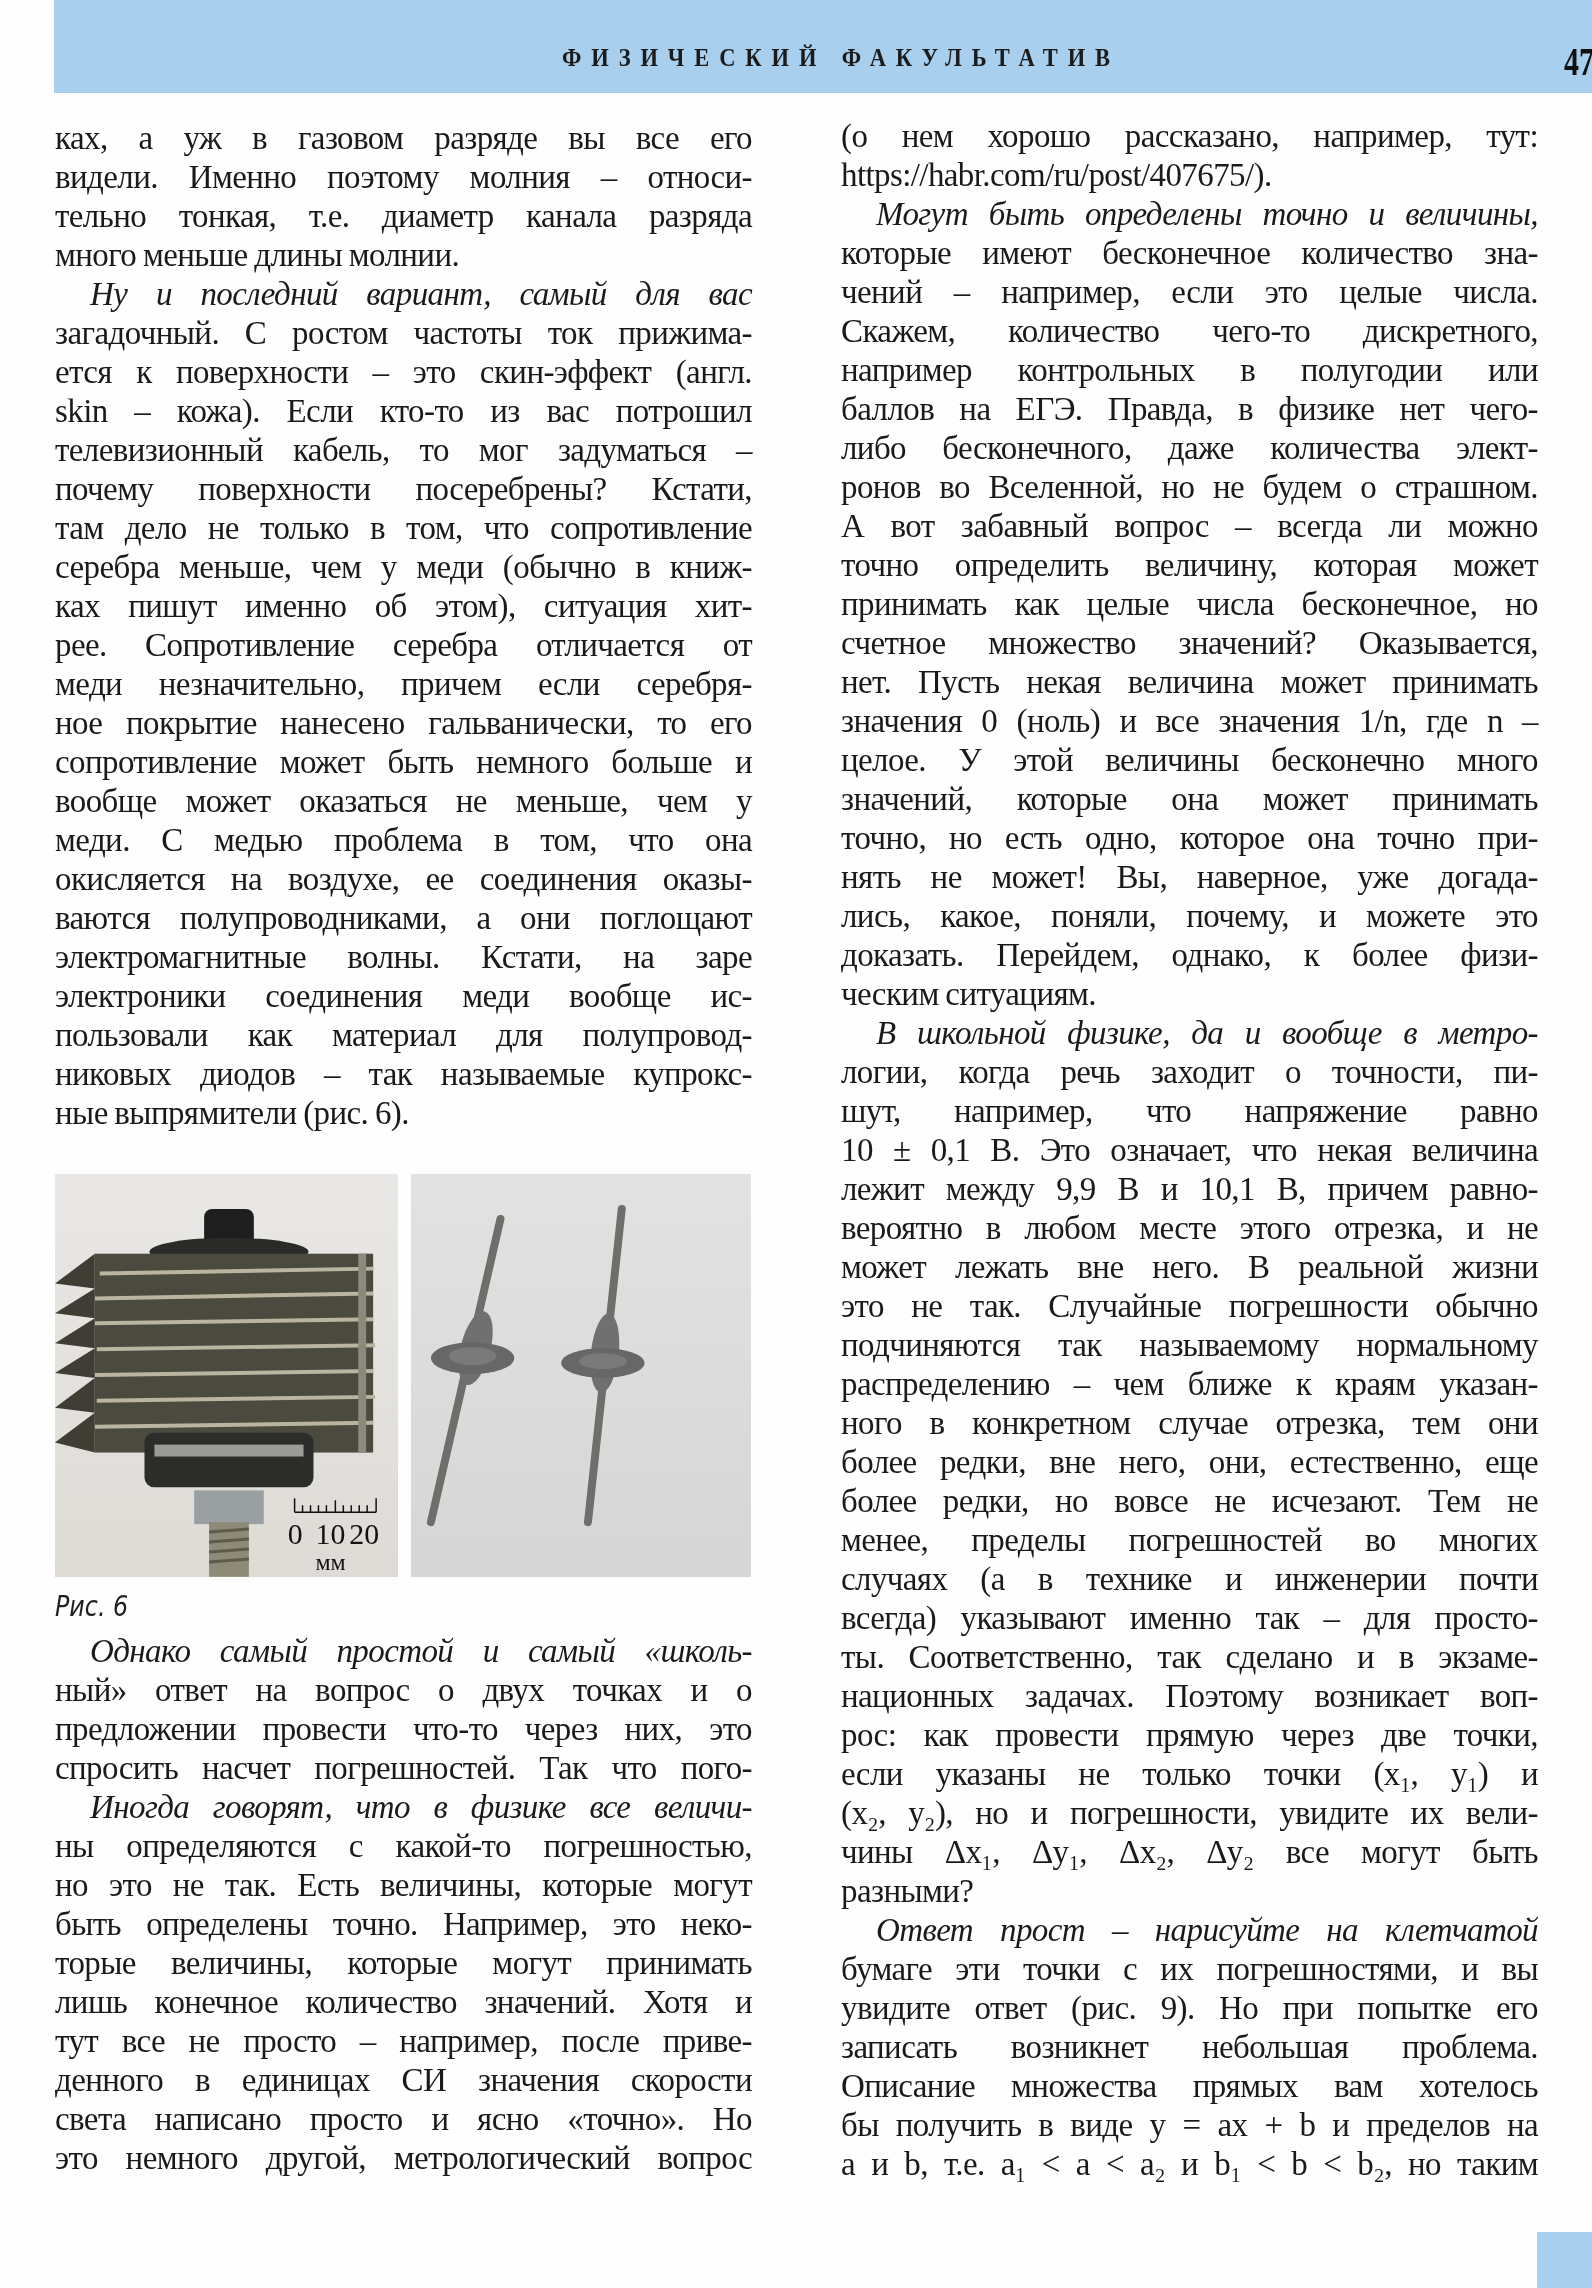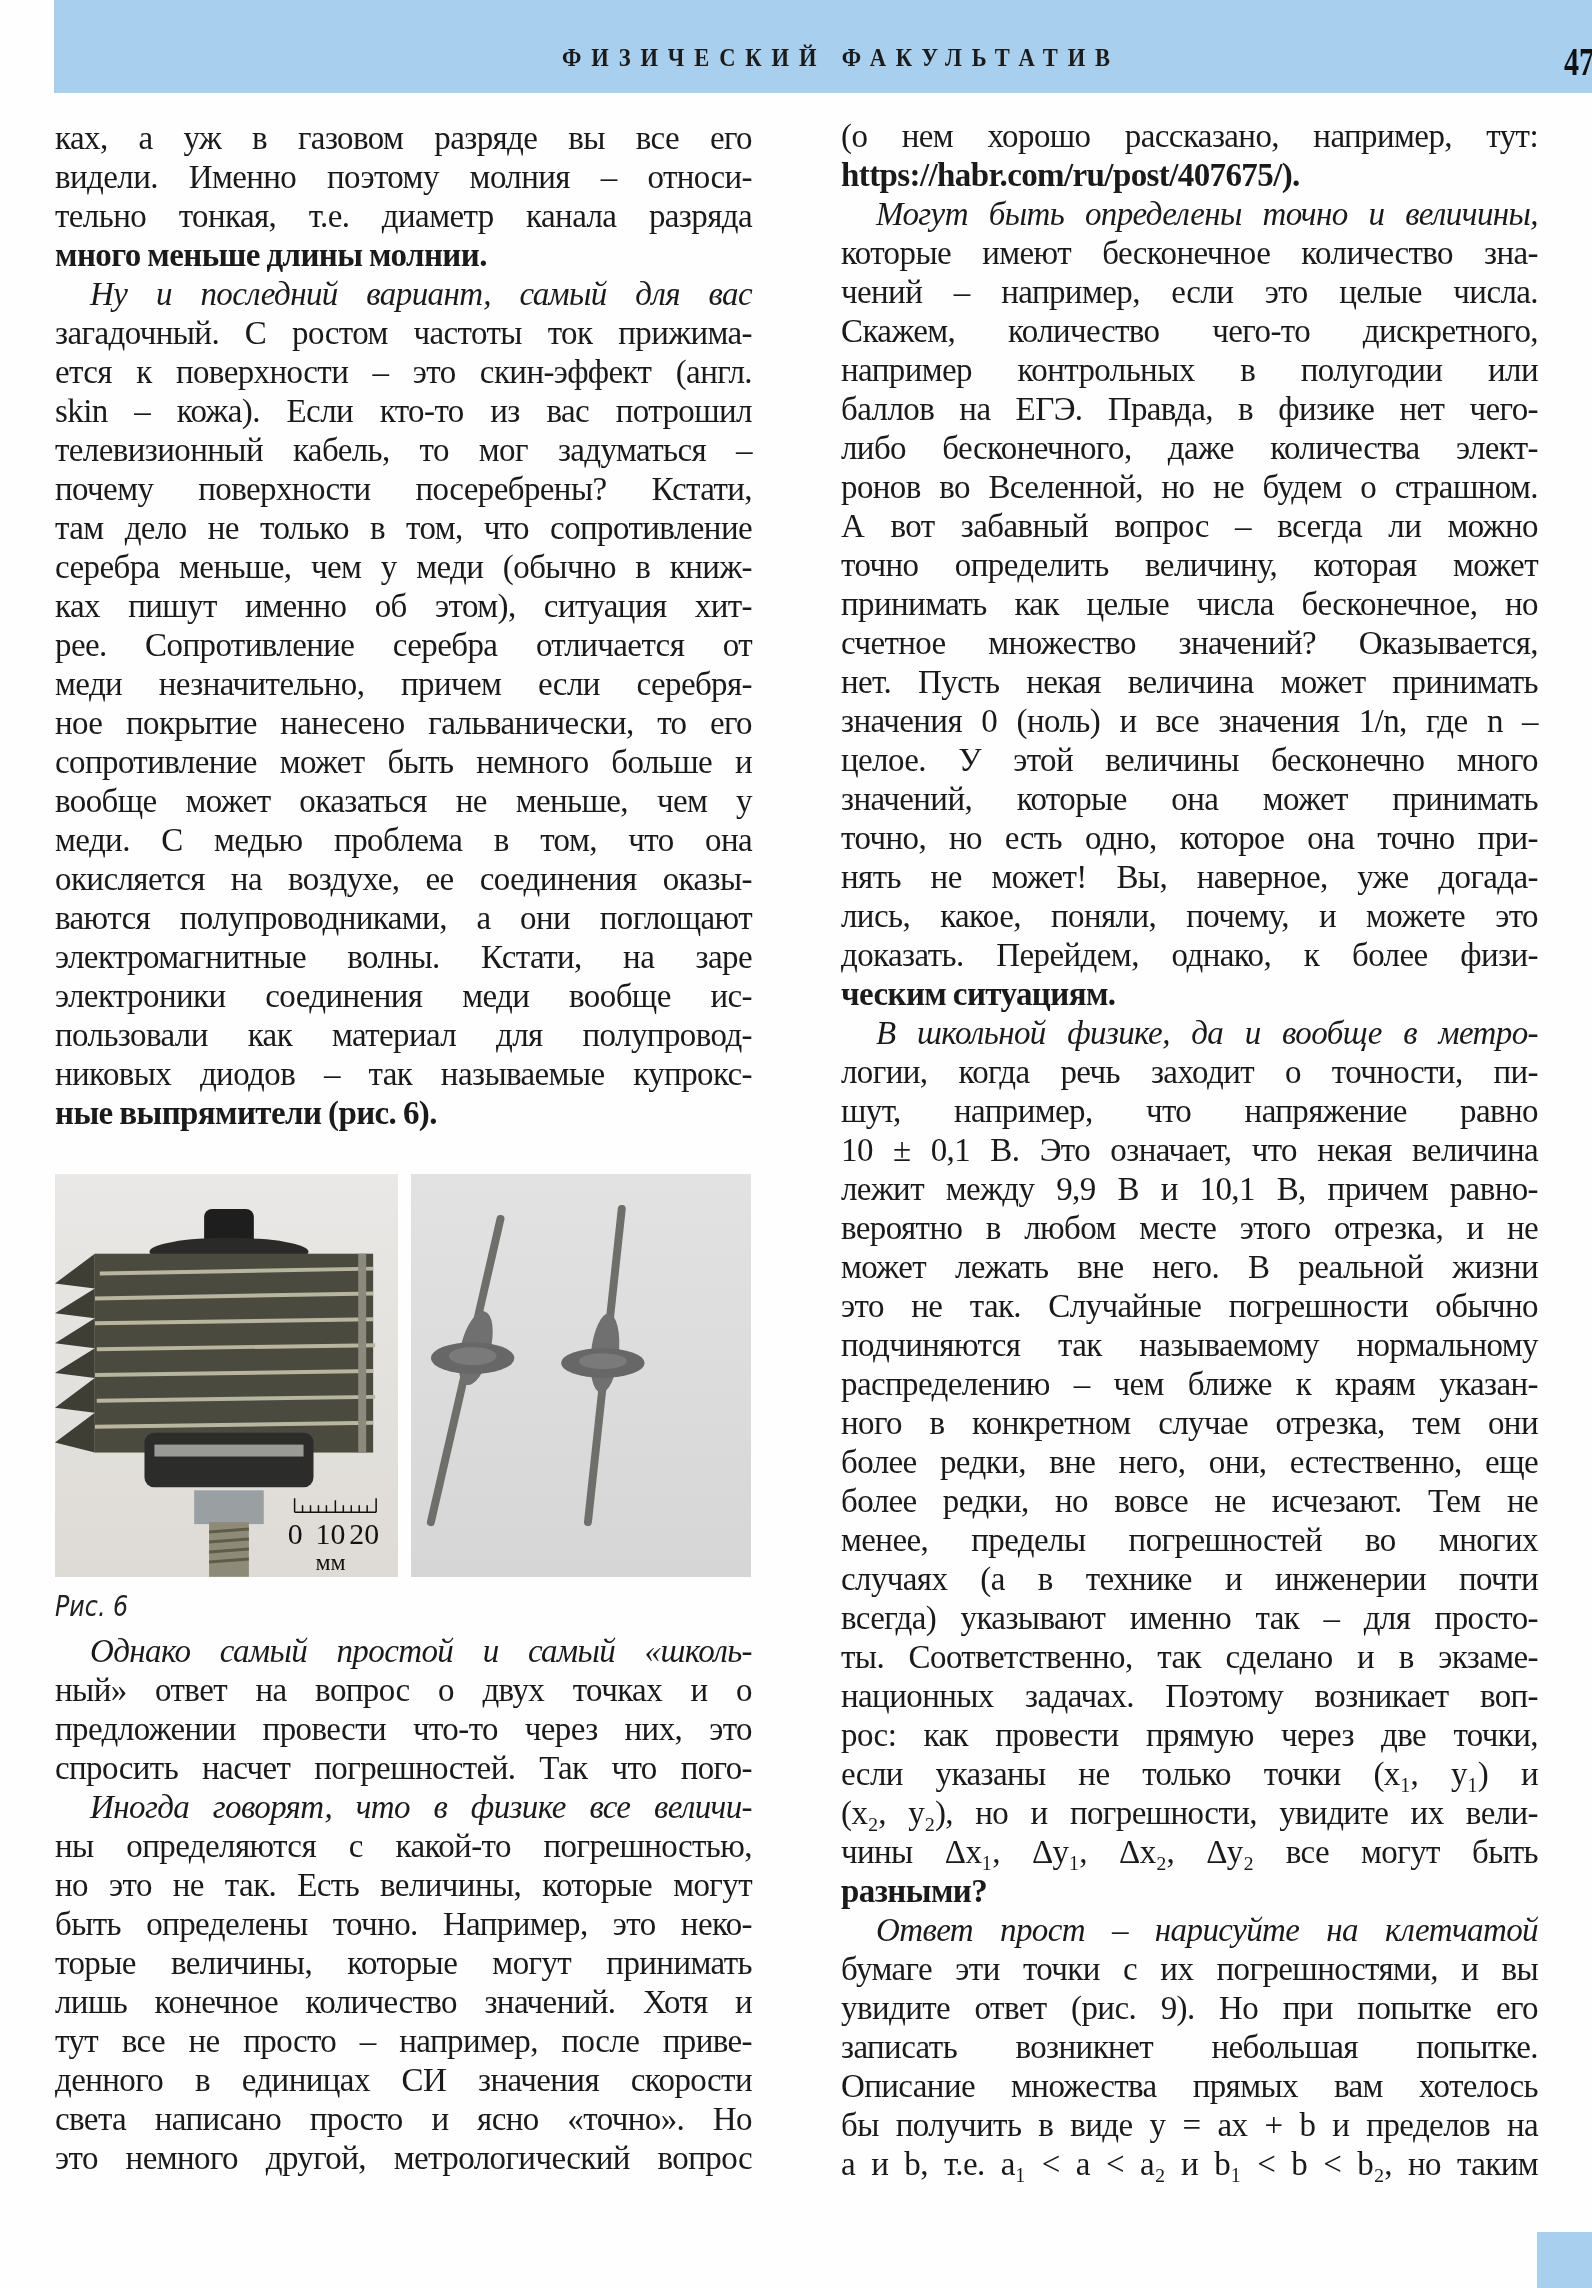--- a/index.html
+++ b/index.html
@@ -9,21 +9,21 @@
   .header-title { position:absolute; left:0; width:1538px; top:44px; text-align:center;
                   font-size:25px; font-weight:bold; letter-spacing:11px; color:#1b1b1b;
                   transform:scaleX(0.9); padding-left:40px; box-sizing:border-box; }
   .page-num { position:absolute; right:46px; top:38px; font-size:40px; font-weight:bold;
               color:#111; transform:scaleX(0.75); transform-origin:right center; }
   .col { position:absolute; top:119px; width:697px; }
   .col.left { left:55px; }
   .col.right { left:841px; top:117px; }
   .line { height:39px; line-height:39px; font-size:33px; white-space:nowrap;
           text-align:justify; text-align-last:justify; letter-spacing:-0.6px; word-spacing:-1px; }
-  .line.end { text-align-last:left;font-weight:bold; }
+  .line.end { text-align-last:left; }
   .line.indent { padding-left:35px;font-style:italic; }
   .figure { position:absolute; left:55px; top:1174px; width:697px; height:403px; }
   .photo { position:absolute; top:0; height:403px; overflow:hidden; }
   .photo.a { left:0; width:343px; background:linear-gradient(180deg,#e9e8e6,#dedbd6); }
   .photo.b { left:356px; width:340px; background:linear-gradient(180deg,#e2e2e2,#d6d6d6); }
   .caption { position:absolute; left:55px; top:1590px; font-family:"DejaVu Sans",sans-serif;
              font-style:italic; font-size:28px; color:#222; transform:scaleX(0.85); transform-origin:left; }
   .col.left2 { left:55px; top:1632px; }
   .corner-tab { position:absolute; left:1537px; top:2232px; width:55px; height:57px; background:#a8cfee; }
   .scale-text { font-family:"Liberation Serif",serif; fill:#111; }
@@ -199,20 +199,20 @@
     <div class="line">ты. Соответственно, так сделано и в экзаме-</div>
     <div class="line">национных задачах. Поэтому возникает воп-</div>
     <div class="line">рос: как провести прямую через две точки,</div>
     <div class="line">если указаны не только точки (x₁, y₁) и</div>
     <div class="line">(x₂, y₂), но и погрешности, увидите их вели-</div>
     <div class="line">чины Δx₁, Δy₁, Δx₂, Δy₂ все могут быть</div>
     <div class="line end">разными?</div>
     <div class="line indent">Ответ прост – нарисуйте на клетчатой</div>
     <div class="line">бумаге эти точки с их погрешностями, и вы</div>
     <div class="line">увидите ответ (рис. 9). Но при попытке его</div>
-    <div class="line">записать возникнет небольшая попытке.</div>
+    <div class="line">записать возникнет небольшая проблема.</div>
     <div class="line">Описание множества прямых вам хотелось</div>
     <div class="line">бы получить в виде y = ax + b и пределов на</div>
     <div class="line">a и b, т.е. a₁ &lt; a &lt; a₂ и b₁ &lt; b &lt; b₂, но таким</div>
   </div>
 
 <div class="corner-tab"></div>
 
 
 </body></html>

